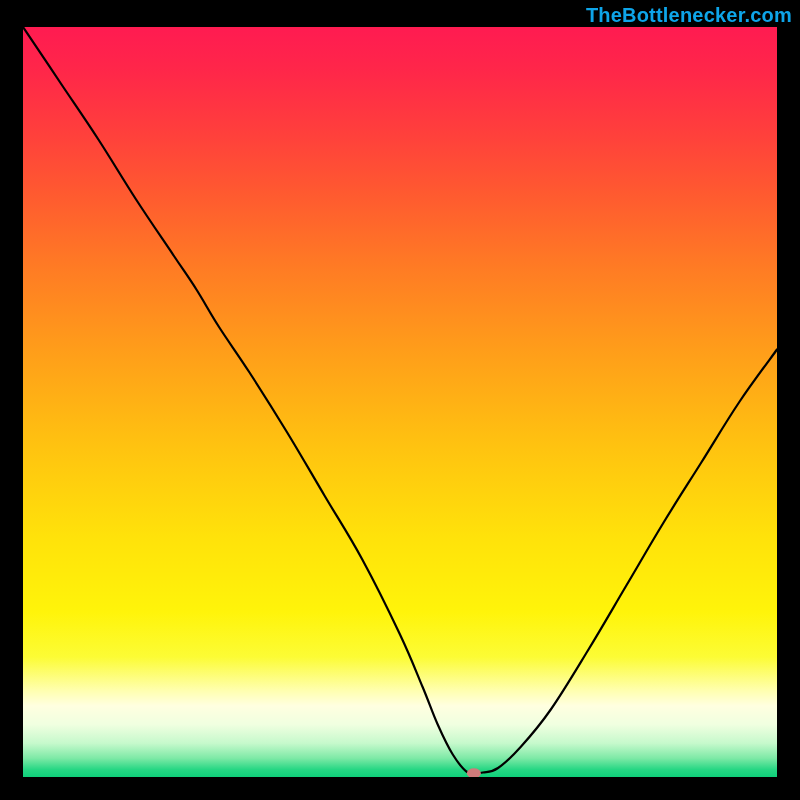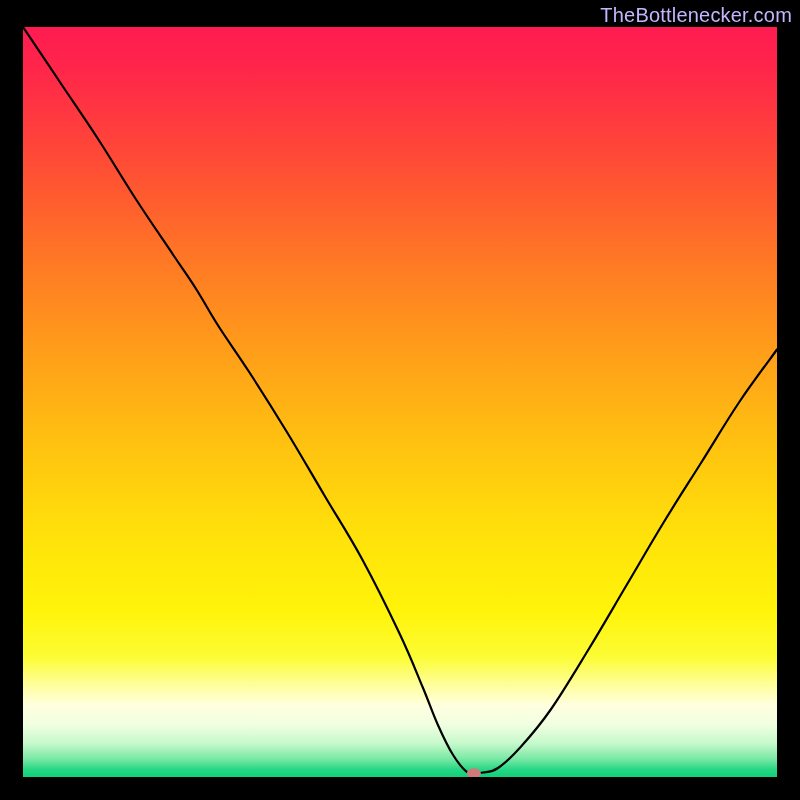--- a/index.html
+++ b/index.html
@@ -14,23 +14,23 @@
   .wrap {
     position: relative;
     width: 800px;
     height: 800px;
     background: #000;
   }
   .watermark {
     position: absolute;
     top: 4px;
     right: 8px;
-    color: #c4b5fd;
+    color: #0ea5e9;
     font-size: 20px;
-    font-weight: 400;
+    font-weight: 700;
     letter-spacing: 0.2px;
   }
   .plot {
     position: absolute;
     left: 23px;
     top: 27px;
     width: 754px;
     height: 750px;
   }
   .plot svg {

